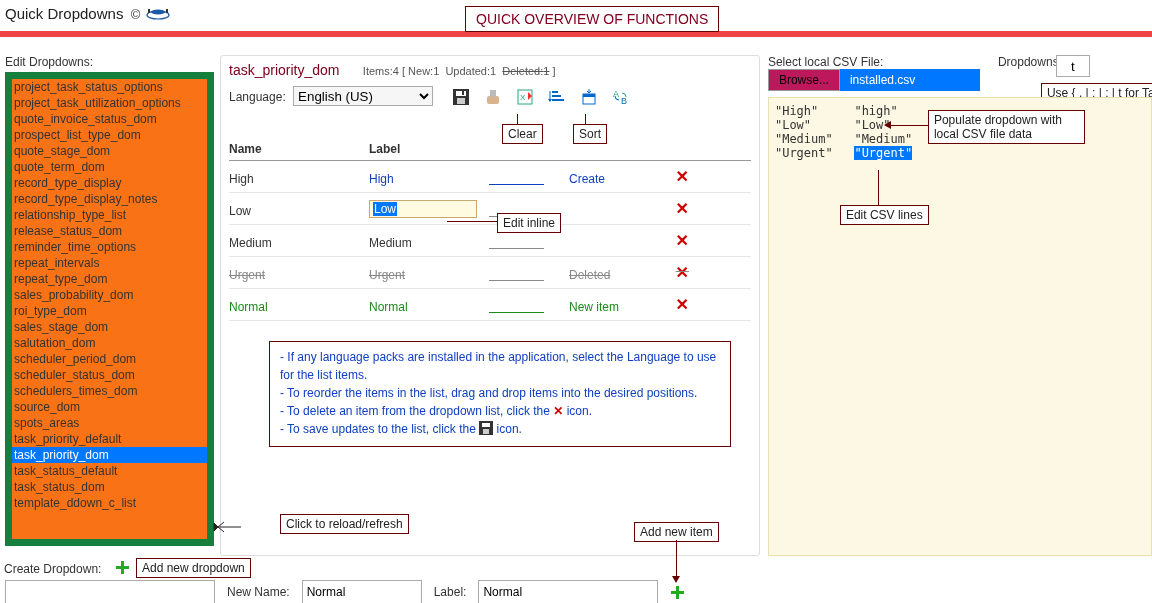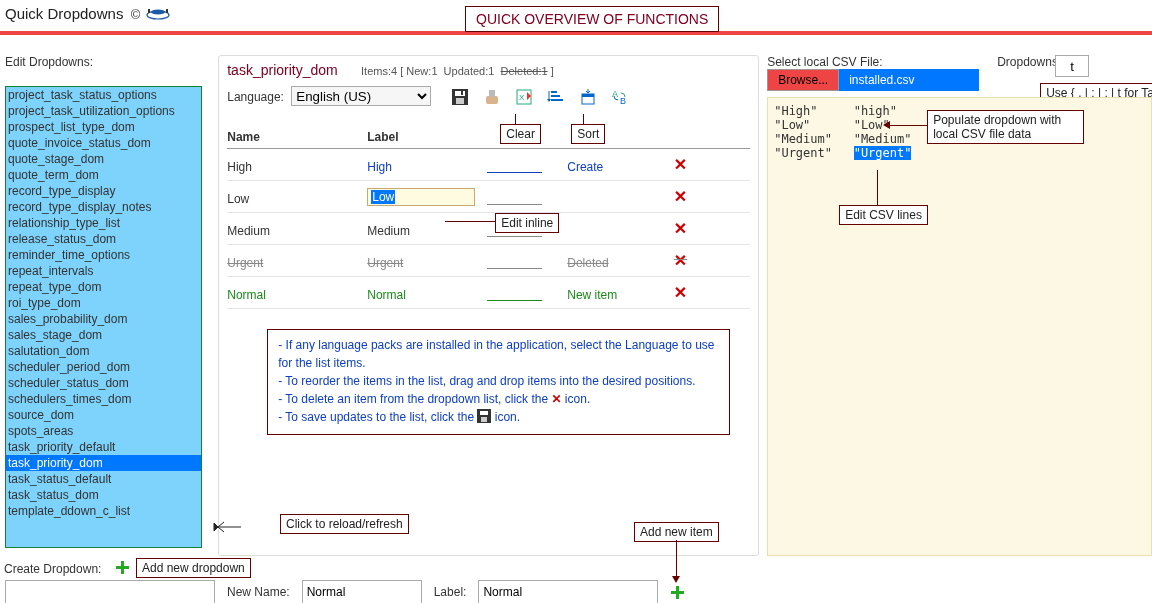--- a/index.html
+++ b/index.html
@@ -1,37 +1,37 @@
 <!DOCTYPE html>
 <html><head>
 <meta charset="utf-8">
 <style>
 html,body{margin:0;padding:0;font-family:Arial,sans-serif;font-size:12px;color:#333;background:#fff}
 body{width:1152px;height:603px;position:relative;overflow:hidden}
-.header{padding:5px 4px 6px 5px;border-bottom:4px solid #ef4444}
+.header{padding:5px 4px 6px 5px;border-bottom:6px solid #ef4444}
 .header-title{font-size:15px;color:#222;display:inline-block}
 .copy{font-size:13px;color:#333;margin-left:4px}
 .logo{display:inline-block;vertical-align:middle}
 .quick-overview{position:absolute;top:6px;left:465px;border:1px solid #600;padding:4px 10px;color:#800020;font-size:14px;font-weight:500}
 .main{display:flex;position:absolute;top:55px;left:0;right:0}
 .left-col{width:210px;padding-left:5px}
-.section-label{font-size:12px;margin-bottom:17px}
-.listbox{width:195px;height:460px;overflow-y:scroll;border:1px solid #15803d;background:#7dd3fc}
+.section-label{font-size:12px;margin-bottom:3px}
+.listbox{width:195px;height:460px;overflow-y:scroll;border:7px solid #15803d;background:#f97316}
 .listbox .item{padding:1px 2px;font-size:12px;cursor:pointer;white-space:nowrap}
 .listbox .item.selected{background:#07f;color:#fff}
 .center-col{width:530px;border:1px solid #ddd;border-radius:3px;background:#fff;padding:6px 8px;position:relative;margin-left:6px}
 .dd-name{color:#800020;font-size:14px;font-weight:500}
 .stats{font-size:11px;color:#555;margin-left:20px}
 .del-stat{text-decoration:line-through}
 .lang-row{margin-top:8px}
 .lang-row label{font-size:12px}
 .lang-select{width:140px;height:20px;border:1px solid #aaa;background:#f6f6f6;margin-left:4px}
 .toolbar{display:inline-flex;gap:10px;margin-left:14px;vertical-align:middle}
 .tbtn{width:22px;height:22px;display:inline-flex;align-items:center;justify-content:center;cursor:pointer}
-.grid{margin-top:18px}
+.grid{margin-top:30px}
 .grid-head{display:flex;border-bottom:1px solid #999;padding:4px 0;font-weight:bold}
 .col-name{width:140px}
 .col-label{width:120px}
 .col-line{width:80px}
 .col-status{width:90px}
 .col-del{width:30px;text-align:right}
 .grid-row{display:flex;align-items:flex-end;border-bottom:1px solid #e5e5e5;padding:6px 0}
 .grid-row .cell{font-size:12px}
 .status-updated{color:#1040c0}
 .status-deleted{color:#888}
@@ -43,21 +43,21 @@
 .linecell.blue{border-color:#1040c0}
 .linecell.green{border-color:#1a8a1a}
 .del-x{color:#c00;font-weight:bold;font-size:16px;cursor:pointer}
 .label-editing{background:#fffbe0;border:1px solid #c9a96e;padding:1px 3px;display:inline-block;min-width:100px}
 .label-editing .sel{background:#07f;color:#fff;padding:0 1px}
 .info-box{border:1px solid #600;padding:6px 10px;margin:20px 20px 0 40px;color:#1040c0;font-size:12px;line-height:1.5}
 .info-box .xinline{color:#c00;font-weight:bold}
 .right-col{width:390px;margin-left:8px;position:relative}
 .right-top{font-size:12px;}
 .browse-row{display:flex;align-items:center;gap:0}
-.browse-btn{height:22px;padding:2px 10px;border:1px solid #999;background:#ef4444;cursor:pointer;font-size:12px}
+.browse-btn{height:22px;padding:2px 10px;border:1px solid #999;background:#be185d;cursor:pointer;font-size:12px}
 .file-display{background:#07f;color:#fff;height:22px;line-height:22px;padding:0 10px;font-size:12px;flex:0 0 120px}
 .delim-label{position:absolute;top:0;left:230px;font-size:12px}
 .delim-input{position:absolute;top:0;left:288px;width:28px;height:18px;border:1px solid #aaa;text-align:center}
 .csv-area{background:#fcf8e3;border:1px solid #e8e0b0;margin-top:6px;padding:6px;height:445px;font-family:monospace;font-size:12px;position:relative}
 .csv-line{white-space:pre}
 .csv-sel{background:#07f;color:#fff}
 .callout{position:absolute;border:1px solid #600;background:#fff;padding:2px 5px;font-size:12px;color:#222}
 .arrow-line{position:absolute;background:#600}
 .arrow-head{position:absolute;width:0;height:0}
 .arrow-head.down{border-left:4px solid transparent;border-right:4px solid transparent;border-top:7px solid #600}
@@ -102,33 +102,33 @@
 <div class="callout" style="top:82px;left:606px">Replace all with CSV data</div>
 <div class="arrow-line" style="top:100px;left:658px;width:1px;height:8px"></div>
 <div class="arrow-head down" style="top:108px;left:654px"></div>
 
 <div class="main">
   <div class="left-col">
     <div class="section-label">Edit Dropdowns:</div>
     <div class="listbox" id="listbox">
         <div class="item">project_task_status_options</div>
         <div class="item">project_task_utilization_options</div>
+        <div class="item">quote_invoice_status_dom</div>
         <div class="item">prospect_list_type_dom</div>
-        <div class="item">quote_invoice_status_dom</div>
         <div class="item">quote_stage_dom</div>
         <div class="item">quote_term_dom</div>
         <div class="item">record_type_display</div>
         <div class="item">record_type_display_notes</div>
         <div class="item">relationship_type_list</div>
         <div class="item">release_status_dom</div>
         <div class="item">reminder_time_options</div>
         <div class="item">repeat_intervals</div>
         <div class="item">repeat_type_dom</div>
+        <div class="item">sales_probability_dom</div>
         <div class="item">roi_type_dom</div>
-        <div class="item">sales_probability_dom</div>
         <div class="item">sales_stage_dom</div>
         <div class="item">salutation_dom</div>
         <div class="item">scheduler_period_dom</div>
         <div class="item">scheduler_status_dom</div>
         <div class="item">schedulers_times_dom</div>
         <div class="item">source_dom</div>
         <div class="item">spots_areas</div>
         <div class="item">task_priority_default</div>
         <div class="item selected">task_priority_dom</div>
         <div class="item">task_status_default</div>

